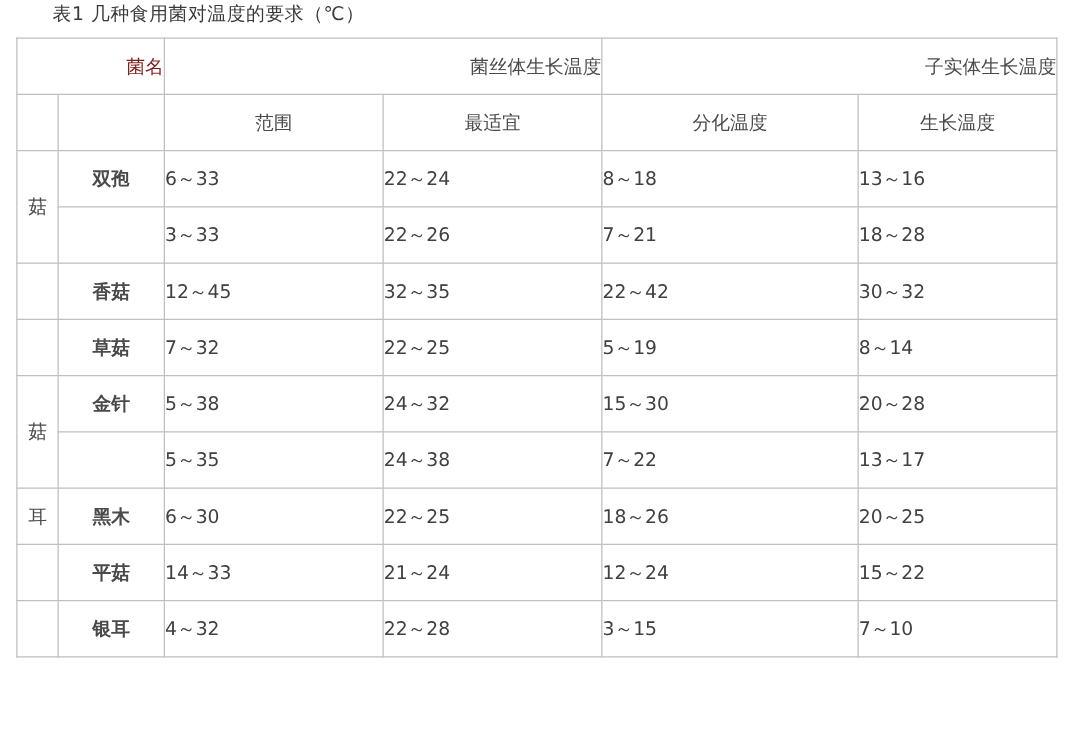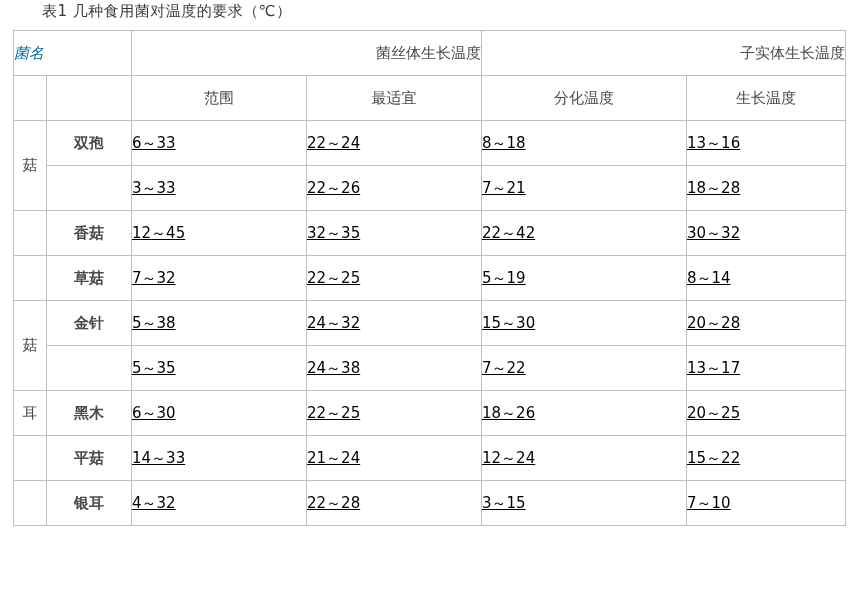--- a/index.html
+++ b/index.html
@@ -60,30 +60,28 @@
     font-size: 15px;
     height: 52px;
   }
   .hdr-sub {
     text-align: center;
     color: #4a4a4a;
     font-size: 15px;
     height: 46px;
   }
   .hdr-name {
-    text-align: left;
-    color: #0369a1;
-    font-size: 15px;
-    font-style: italic;
+    text-align: right;
+    color: #7f1d1d;
+    font-size: 15px;
   }
   .cell-val {
     padding-left: 14px;
     text-align: left;
-    color: #000000;
-    text-decoration: underline;
+    color: #404040;
   }
   .cell-name {
     text-align: center;
     color: #4a4a4a;
     white-space: nowrap;
     font-weight: bold;
   }
   .cell-name-left {
     text-align: center;
     color: #4a4a4a;

